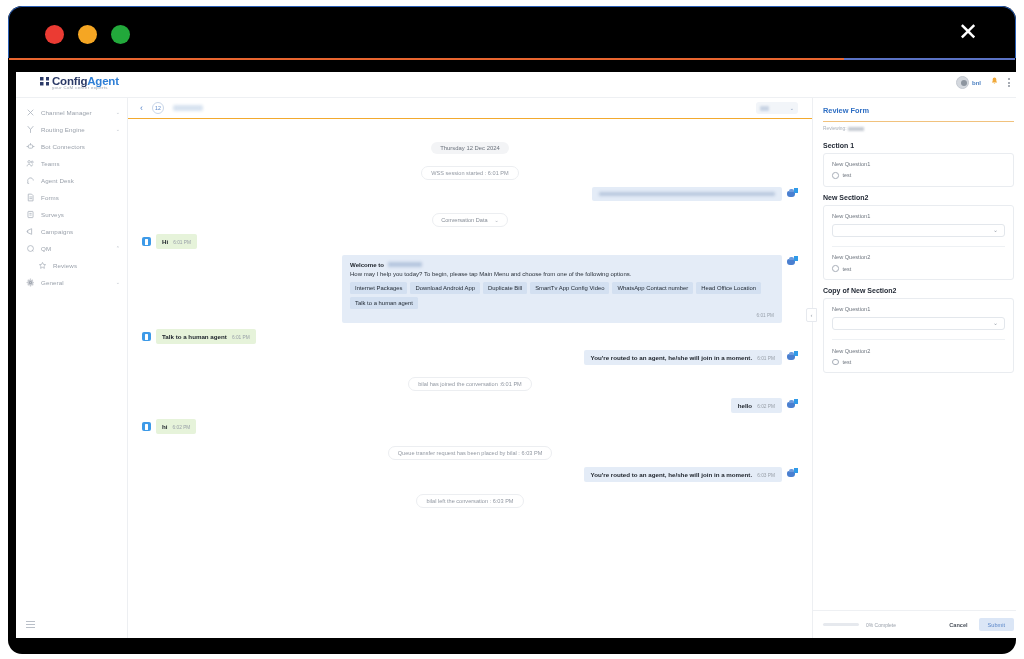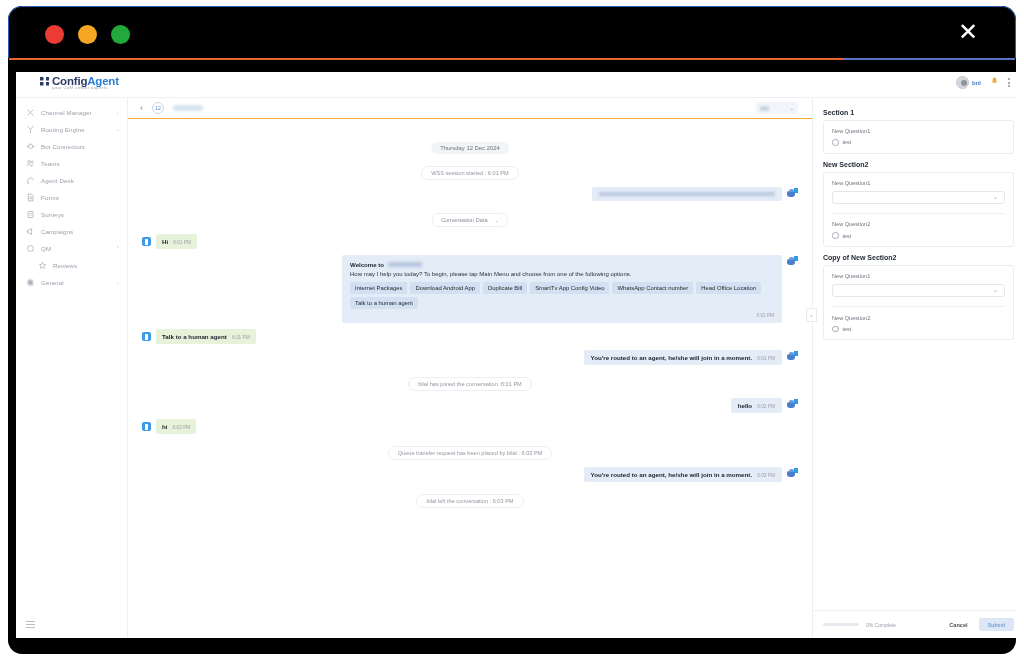--- a/index.html
+++ b/index.html
@@ -633,20 +633,28 @@
           <div class="sysline">
             <span class="pill outline">bilal left the conversation : 6:03 PM</span>
           </div>
 
         </div>
       </section>
 
       <aside class="formpanel">
         <div class="collapse-tab">‹</div>
 
+        <div class="fp-head">
+          <div class="fp-title">Review Form</div>
+          <div class="fp-rule"></div>
+          <div class="fp-sub">
+            <span>Reviewing:</span>
+            <span class="blurname"></span>
+          </div>
+        </div>
 
         <div class="fp-body">
 
           <div class="sec-title">Section 1</div>
           <div class="card">
             <div class="q-label">New Question1</div>
             <div class="radio-row">
               <span class="radio"></span>
               <span class="radio-label">test</span>
             </div>

